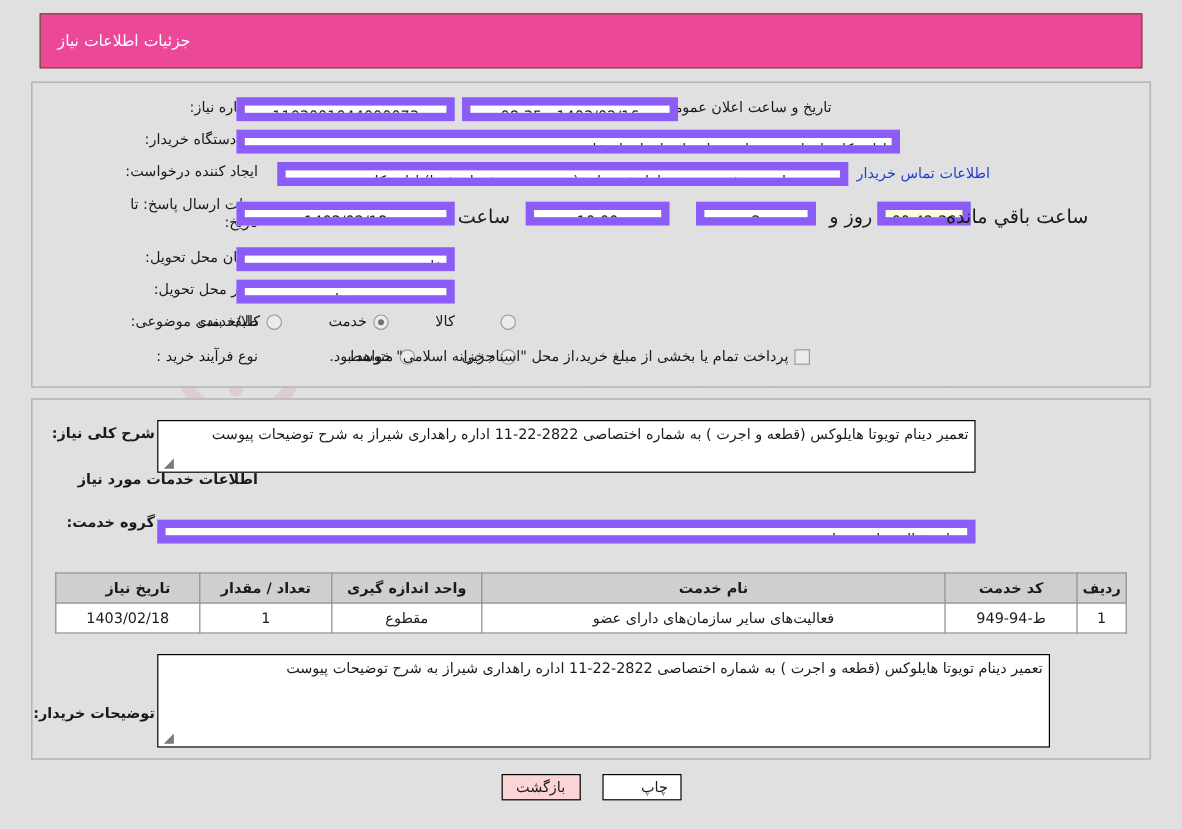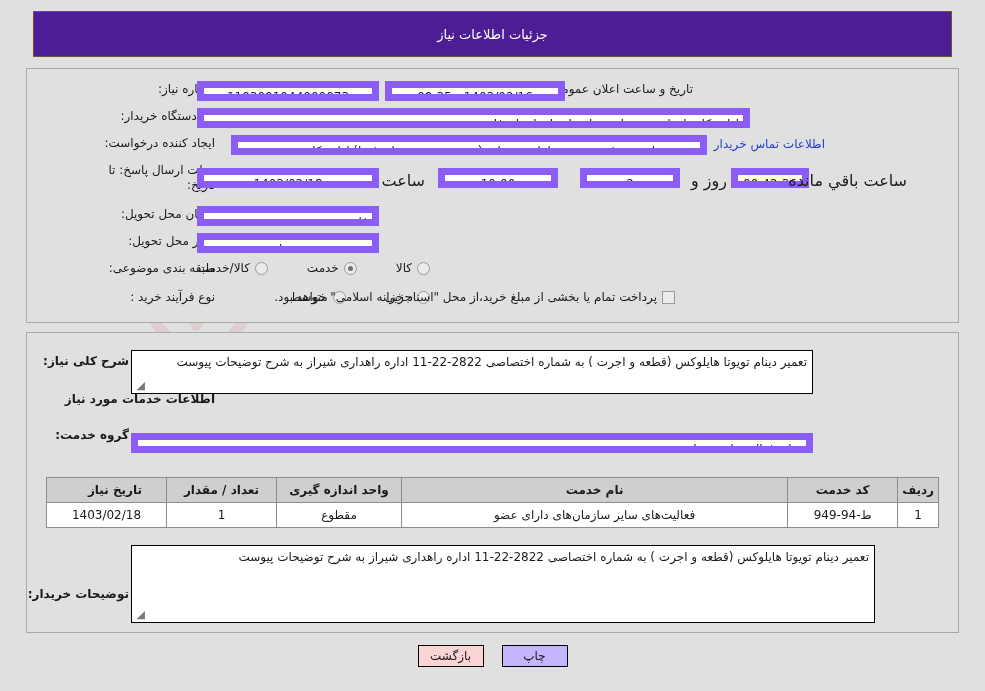--- a/index.html
+++ b/index.html
@@ -46,25 +46,25 @@
     color: #b9b9b9;
     letter-spacing: -1px;
     line-height: 1;
   }
 
   
   .page-header {
     position: absolute;
     top: 11px; left: 33px; right: 33px;
     height: 46px;
-    background: #4c1d95;
+    background: #ec4899;
     border: 1px solid #6d5331;
     display: flex;
     align-items: center;
-    justify-content: center;
+    justify-content: flex-end;
     padding: 0 14px;
     z-index: 2;
   }
   .page-header .title {
     color: #ffffff;
     font-size: 13px;
   }
 
   
   .panel {
@@ -197,21 +197,21 @@
     border: 1px solid #000000;
     height: 22px;
     min-width: 66px;
     font-size: 12px;
     line-height: 20px;
     text-align: center;
     cursor: pointer;
     padding: 0 10px;
     color: #1a1a1a;
   }
-  .btn-print { background: #c4b5fd; }
+  .btn-print { background: #ffffff; text-align: right; }
   .btn-back  { background: #fbd5d5; }
 </style>
 </head>
 <body>
 
 <div class="watermark">
   <div class="wm-inner">
     <svg class="wm-shield" width="118" height="118" viewBox="0 0 100 100">
       <path d="M50 6 L92 20 V52 C92 76 72 90 50 96 C28 90 8 76 8 52 V20 Z" fill="none" stroke="#d9a3a3" stroke-width="9"></path>
       <path d="M32 36 L48 74 L56 56" fill="none" stroke="#d9a3a3" stroke-width="9" stroke-linecap="round" stroke-linejoin="round"></path>
@@ -268,21 +268,21 @@
 
 <div class="row" style="top:234px; right:770px; z-index:2;">
   <span class="lbl">شهر محل تحویل:</span>
 </div>
 <div class="fld rtl-text" style="position:absolute; top:233px; right:606px; width:182px; z-index:2;text-align:center;">شیراز</div>
 
 <div class="row" style="top:261px; right:770px; z-index:2;">
   <span class="lbl">طبقه بندی موضوعی:</span>
 </div>
 <div style="position:absolute; top:261px; right:555px; z-index:2; display:flex; align-items:center; gap:34px;">
-  <span style="display:flex; align-items:center;">
+  <span style="display:flex; align-items:center;gap:33px;">
     <span class="radio" id="sc0"></span>
     <span class="opt-label">کالا</span>
   </span>
   <span style="display:flex; align-items:center;">
     <span class="radio on" id="sc1"></span>
     <span class="opt-label">خدمت</span>
   </span>
   <span style="display:flex; align-items:center;">
     <span class="radio" id="sc2"></span>
     <span class="opt-label">کالا/خدمت</span>

